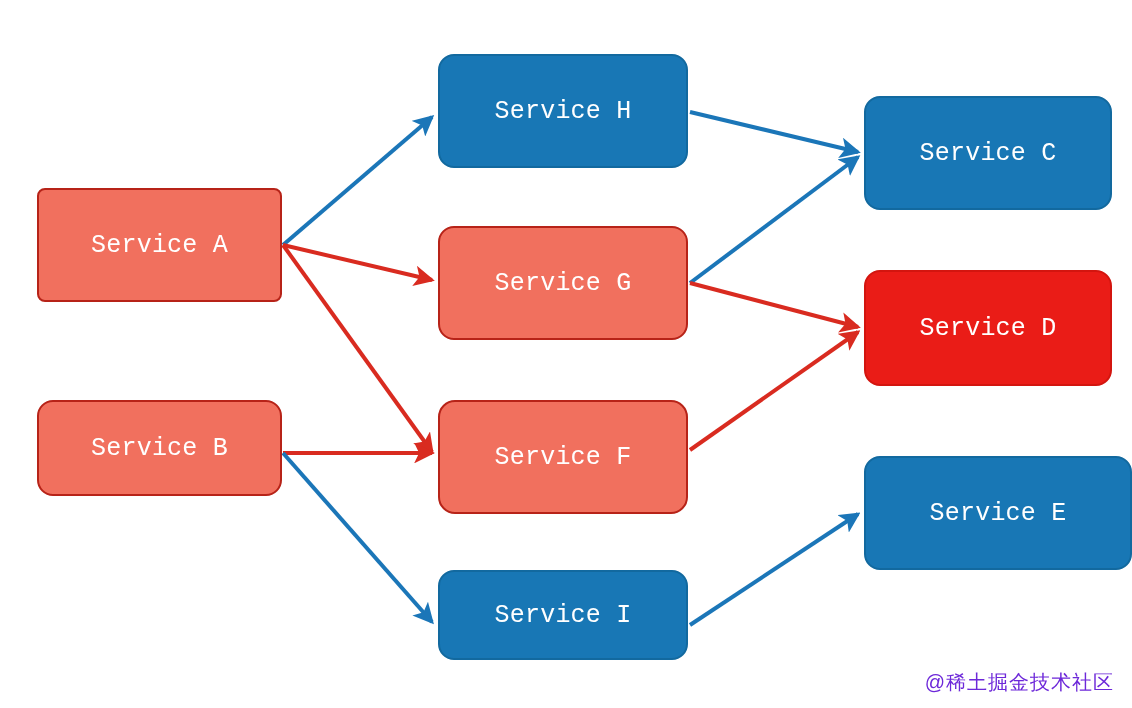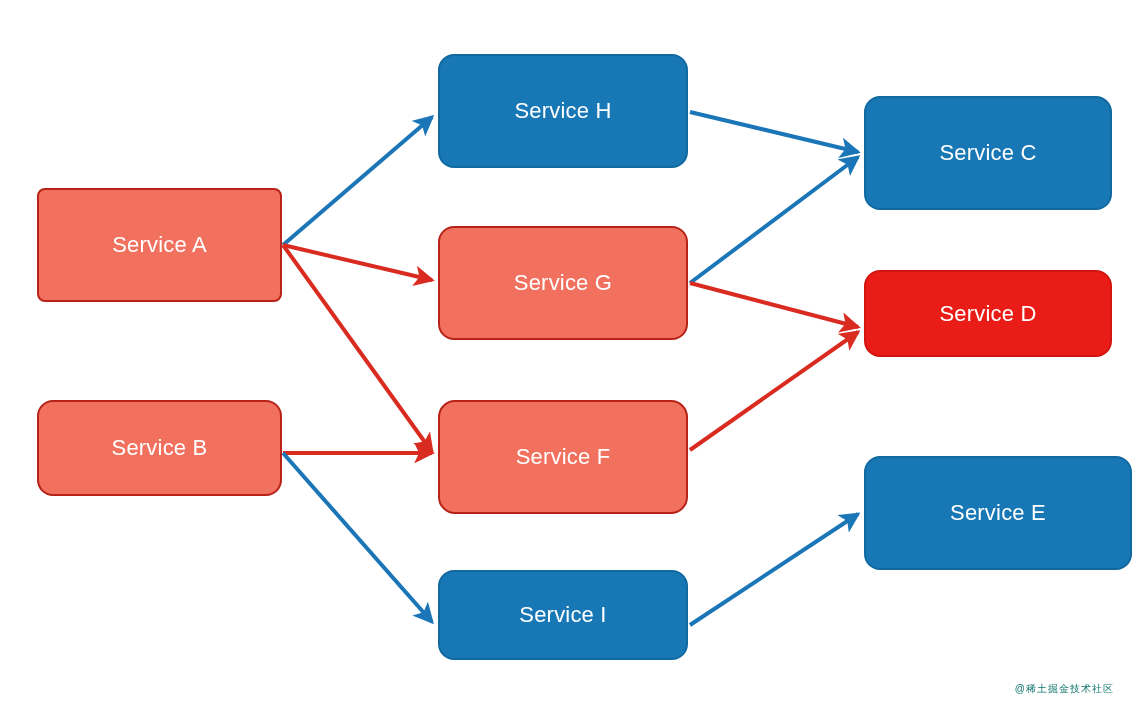--- a/index.html
+++ b/index.html
@@ -26,48 +26,49 @@
     pointer-events: none;
   }
   .node {
     position: absolute;
     box-sizing: border-box;
     border-radius: 16px;
     display: flex;
     align-items: center;
     justify-content: center;
     color: #ffffff;
-    font-size: 22px;
+    font-size: 25px;
     font-weight: 400;
     letter-spacing: 0.2px;
     line-height: 1;
     text-align: center;
     user-select: none;
+    font-family: Liberation Mono, monospace;
   }
   .node-salmon {
     background: #F1705E;
     border: 2px solid #B72318;
   }
   .node-blue {
     background: #1877B5;
     border: 2px solid #12699F;
   }
   .node-red {
     background: #EA1C17;
     border: 2px solid #D3150F;
   }
   .node-label {
     display: block;
   }
   #watermark {
     position: absolute;
     right: 18px;
     bottom: 12px;
-    color: #0f766e;
-    font-size: 10px;
+    color: #6d28d9;
+    font-size: 20px;
     letter-spacing: 1px;
     user-select: none;
     white-space: nowrap;
   }
 </style>
 </head>
 <body>
 
 <div id="canvas">
 
@@ -109,21 +110,21 @@
       </div>
       <div class="node node-salmon" style="left: 438px; top: 400px; width: 250px; height: 114px; border-radius: 17px;">
         <span class="node-label">Service F</span>
       </div>
       <div class="node node-blue" style="left: 438px; top: 570px; width: 250px; height: 90px;">
         <span class="node-label">Service I</span>
       </div>
       <div class="node node-blue" style="left: 864px; top: 96px; width: 248px; height: 114px;">
         <span class="node-label">Service C</span>
       </div>
-      <div class="node node-red" style="left: 864px; top: 270px; width: 248px; height: 87px;">
+      <div class="node node-red" style="left: 864px; top: 270px; width: 248px; height: 116px;">
         <span class="node-label">Service D</span>
       </div>
       <div class="node node-blue" style="left: 864px; top: 456px; width: 268px; height: 114px;">
         <span class="node-label">Service E</span>
       </div>
     </div>
 
   <div id="watermark">@稀土掘金技术社区</div>
 
 </div>

